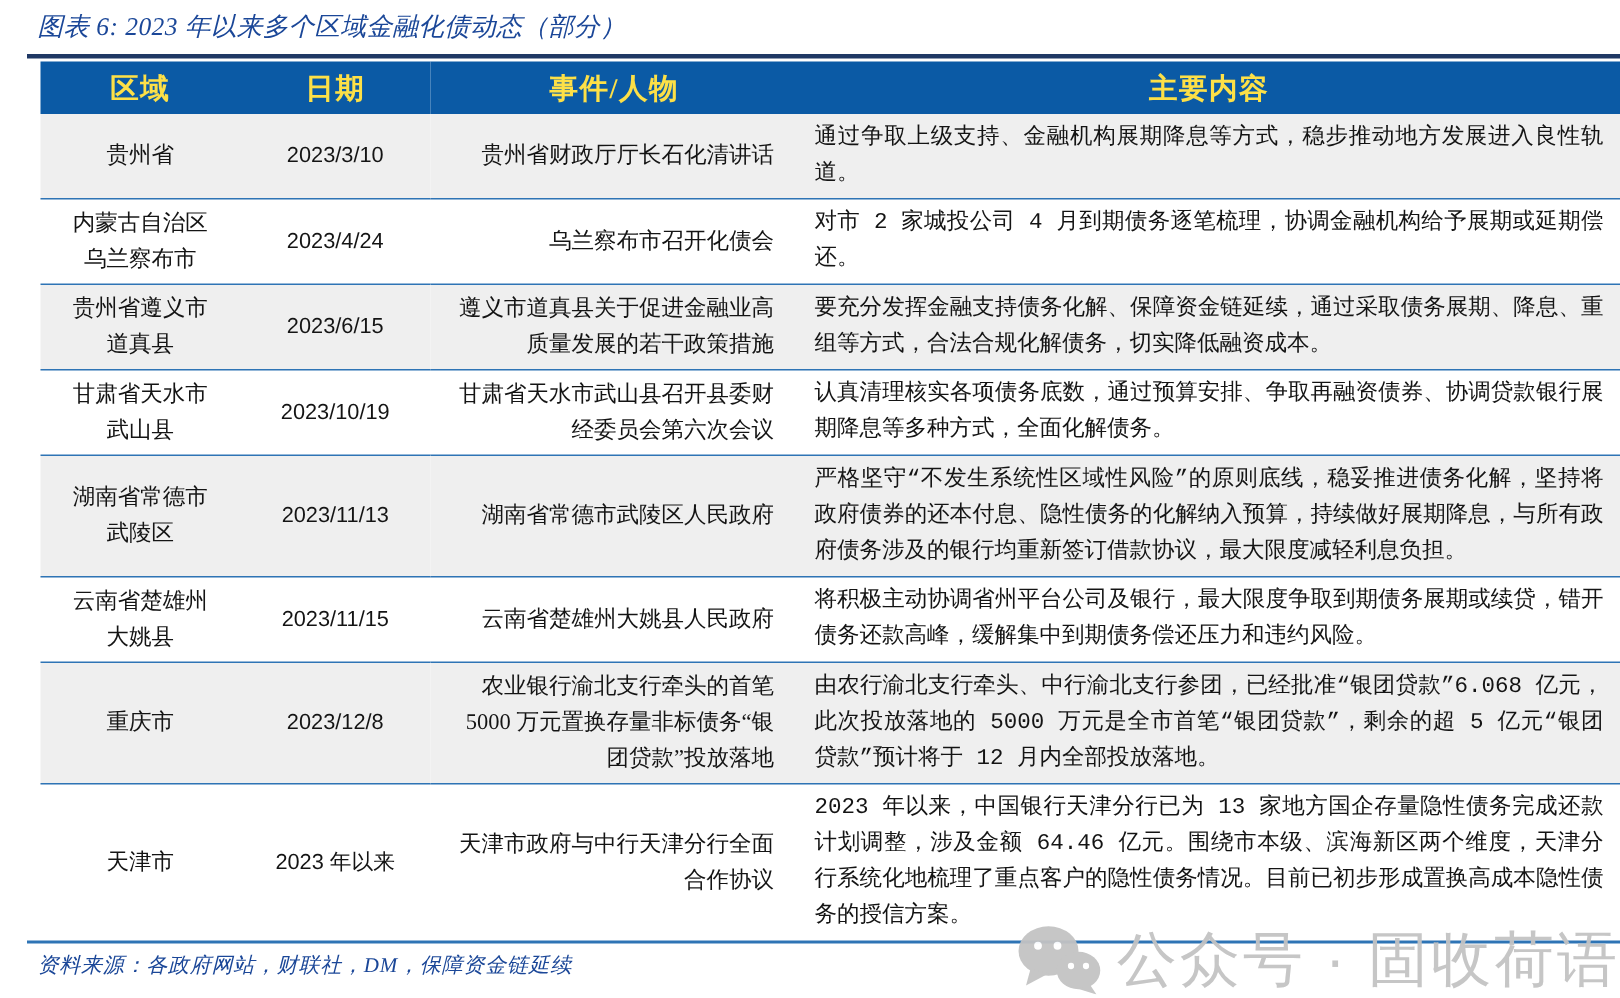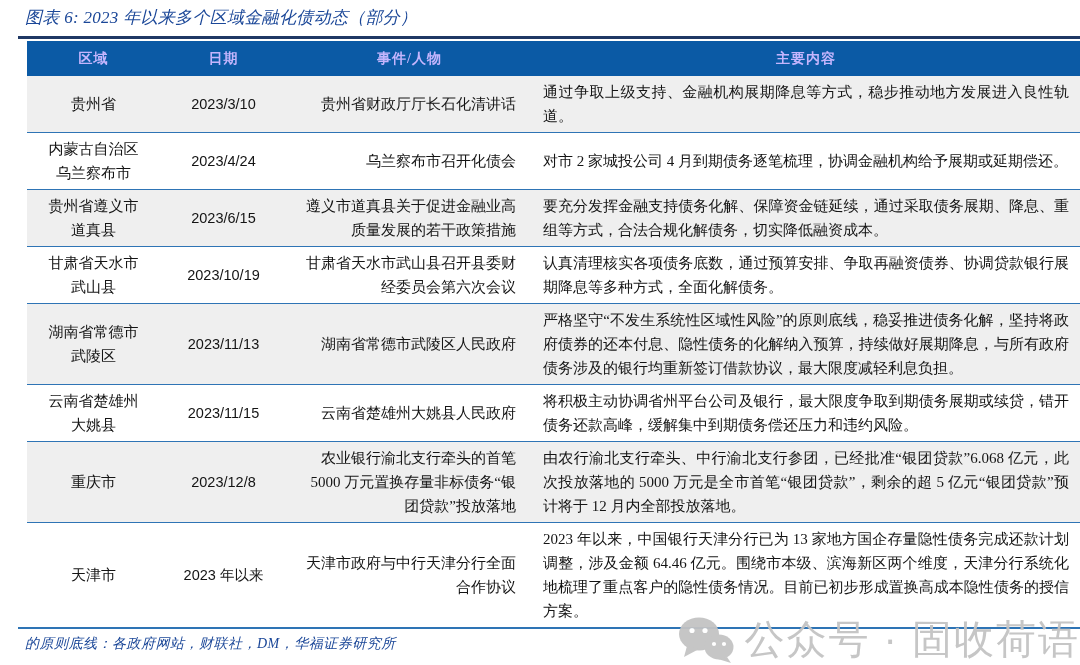--- a/index.html
+++ b/index.html
@@ -19,41 +19,41 @@
     margin:7px 0 2px 18px;height:3px;background:#1f3864;
   }
 
   table.debt-table{
     margin-left:27px;width:1053px;
     border-collapse:collapse;table-layout:fixed;
   }
   col.c1{width:133px}col.c2{width:127px}col.c3{width:245px}col.c4{width:548px}
 
   thead th{
-    background:#0b5aa5;color:#c4b5fd;
-    font-size:14px;font-weight:bold;height:35px;
+    background:#0b5aa5;color:#fde047;
+    font-size:19px;font-weight:bold;height:35px;
     text-align:center;padding:0;letter-spacing:1px;
   }
   tbody tr{border-bottom:1px solid #2e74b5;}
   tbody tr:last-child{border-bottom:none;}
   tbody tr:nth-child(odd){background:#efefef;}
   tbody tr:nth-child(even){background:#ffffff;}
 
   td{
     font-size:15px;color:#141414;line-height:24px;
     padding:4px 16px;vertical-align:middle;
   }
   td.c-region{text-align:center;white-space:pre-line;}
   td.c-date{
     text-align:center;
     font-family:"Liberation Sans","DejaVu Sans",sans-serif;
     font-weight:400;font-size:14.5px;
   }
   td.c-event{text-align:right;}
-  td.c-content{text-align:justify;padding:4px 11px;}
+  td.c-content{text-align:justify;padding:4px 11px;font-family:Liberation Mono, monospace;}
 
   .bottom-rule{
     margin-left:18px;height:2px;background:#2e74b5;
   }
   .source-note{
     margin:6px 0 0 25px;
     font-size:14px;font-style:italic;color:#1b4798;letter-spacing:.5px;
   }
 
   .watermark{
@@ -139,21 +139,21 @@
         <tr>
     <td class="c-region">天津市</td>
     <td class="c-date">2023 年以来</td>
     <td class="c-event">天津市政府与中行天津分行全面合作协议</td>
     <td class="c-content">2023 年以来，中国银行天津分行已为 13 家地方国企存量隐性债务完成还款计划调整，涉及金额 64.46 亿元。围绕市本级、滨海新区两个维度，天津分行系统化地梳理了重点客户的隐性债务情况。目前已初步形成置换高成本隐性债务的授信方案。</td>
   </tr>
       </tbody>
   </table>
 
   <div class="bottom-rule"></div>
-  <div class="source-note">的原则底线：各政府网站，财联社，DM，华福证券研究所</div>
+  <div class="source-note">资料来源：各政府网站，财联社，DM，保障资金链延续</div>
 
   <div class="watermark">
     <svg width="56" height="46" viewBox="0 0 56 46" aria-hidden="true">
       <ellipse cx="21" cy="17" rx="20" ry="16.5" fill="#c3c3c3"></ellipse>
       <polygon points="9,29 6,40 21,32" fill="#c3c3c3"></polygon>
       <circle cx="14" cy="13.5" r="2.6" fill="#ffffff"></circle>
       <circle cx="27" cy="13.5" r="2.6" fill="#ffffff"></circle>
       <ellipse cx="41" cy="30" rx="14.5" ry="12.5" fill="#c3c3c3"></ellipse>
       <polygon points="49,40 53,46 40,42" fill="#c3c3c3"></polygon>
       <circle cx="36" cy="27" r="2.1" fill="#ffffff"></circle>

